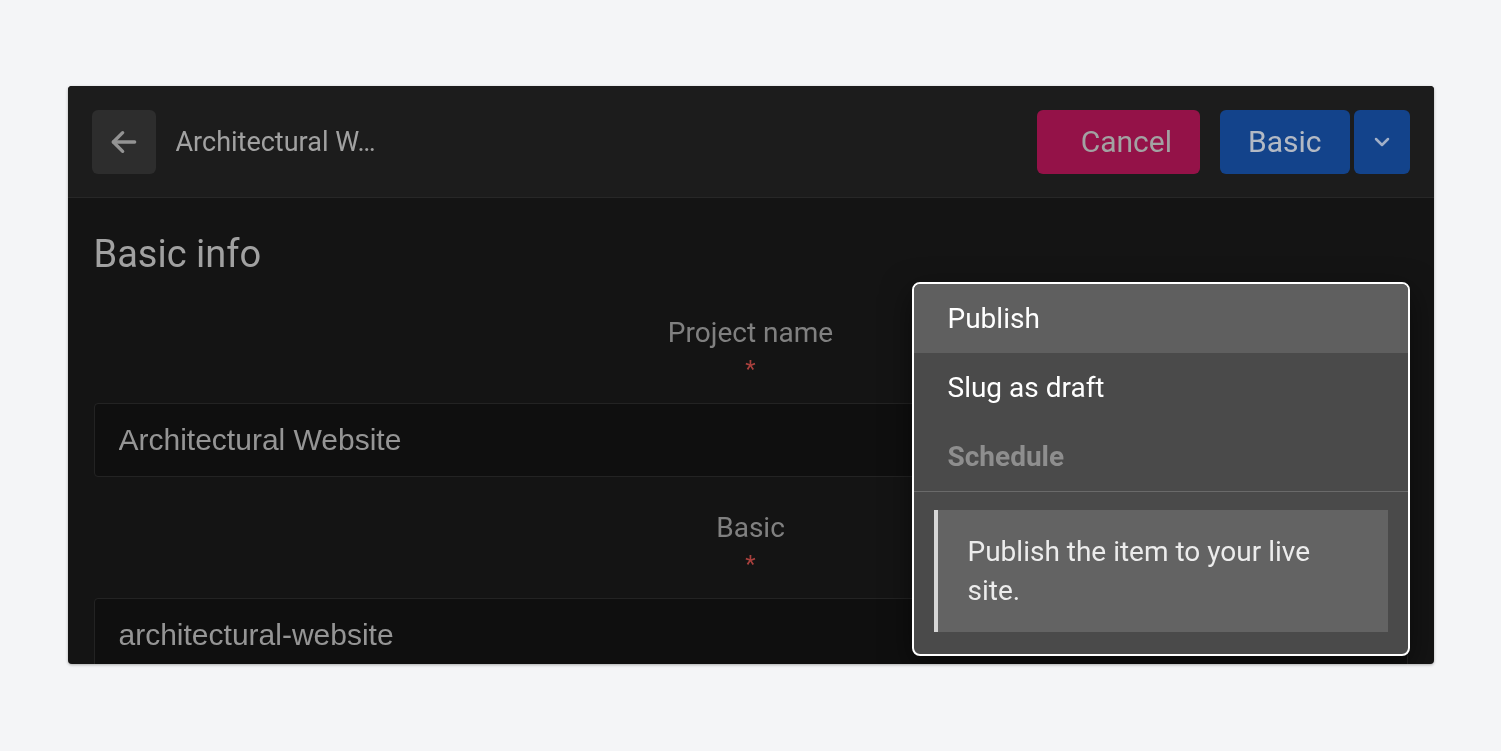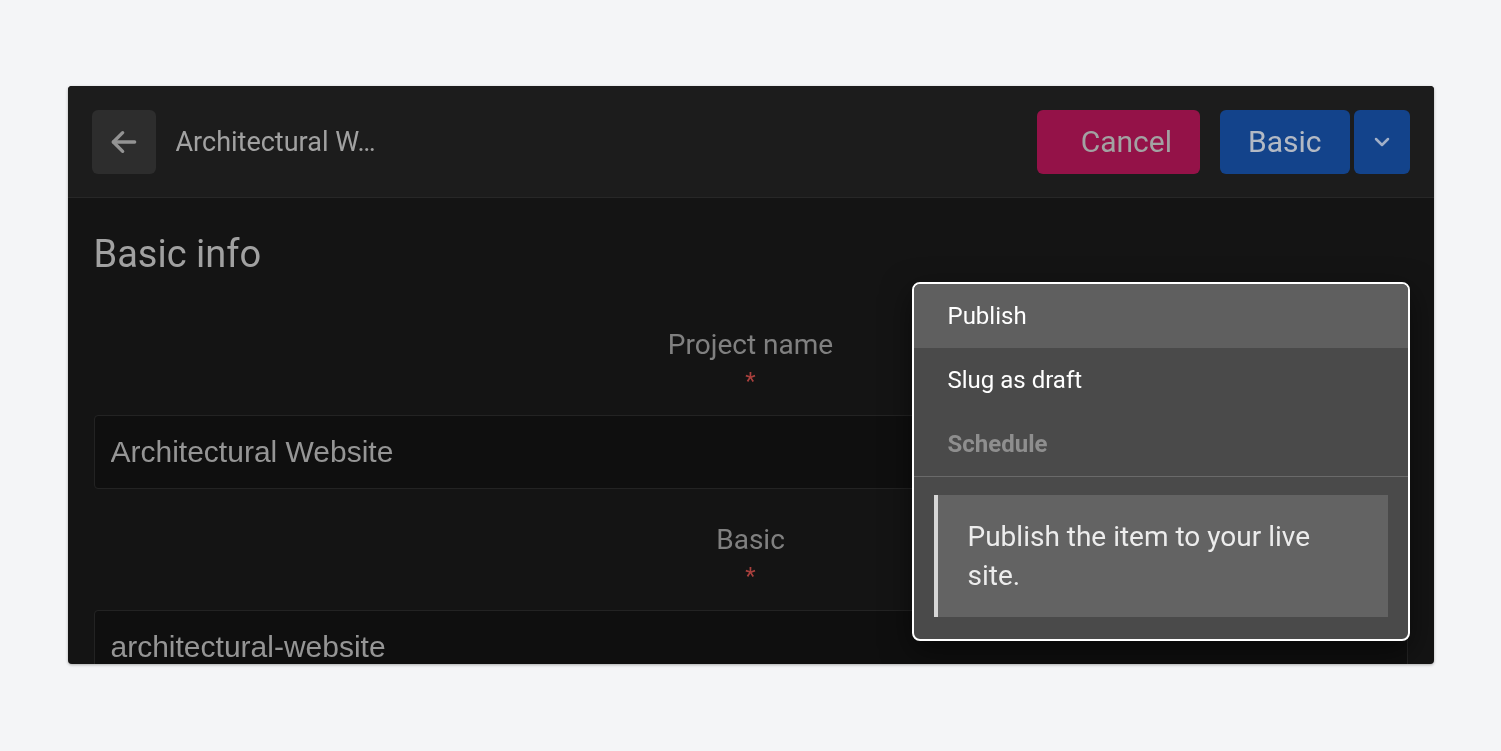--- a/index.html
+++ b/index.html
@@ -88,57 +88,57 @@
   
   .body {
     padding: 34px 26px 0 26px;
     position: relative;
     z-index: 1;
   }
   .section-title {
     color: #cfcfcf;
     font-size: 38px;
     font-weight: 400;
-    margin-bottom: 52px;
+    margin-bottom: 40px;
   }
   .field { margin-bottom: 34px; }
   .field-label {
     color: #a5a5a5;
     font-size: 28px;
     margin-bottom: 16px;
     display: flex; align-items: center; gap: 10px; flex-direction: column;
   }
   .req { color: #d9534f; font-size: 24px; position: relative; top: -4px;}
   .input {
     width: 100%;
     height: 74px;
     background: #141414;
     border: 1px solid #2e2e2e;
     border-radius: 4px;
     color: #bfbfbf;
     font-size: 30px;
-    padding: 0 16px;
+    padding: 0 24px;
     outline: none;
   }
 
   
   .dropdown {
     position: absolute;
     top: 196px;
     right: 24px;
     width: 498px;
     background: #4a4a4a;
     border: 2px solid #ffffff;
     border-radius: 8px;
     overflow: hidden;
     box-shadow: 0 10px 30px rgba(0,0,0,0.5);
   }
   .dd-item {
     padding: 18px 34px;
-    font-size: 24px;
+    font-size: 28px;
     color: #ffffff;
     cursor: pointer;
   }
   .dd-item.selected { background: #5f5f5f; }
   .dd-item.disabled { color: #8e8e8e; cursor: default; font-weight: bold; }
   .dd-sep { height: 1px; background: #6a6a6a; }
   .dd-hint {
     margin: 18px 20px 22px 20px;
     background: #636363;
     border-left: 4px solid #d6d6d6;

